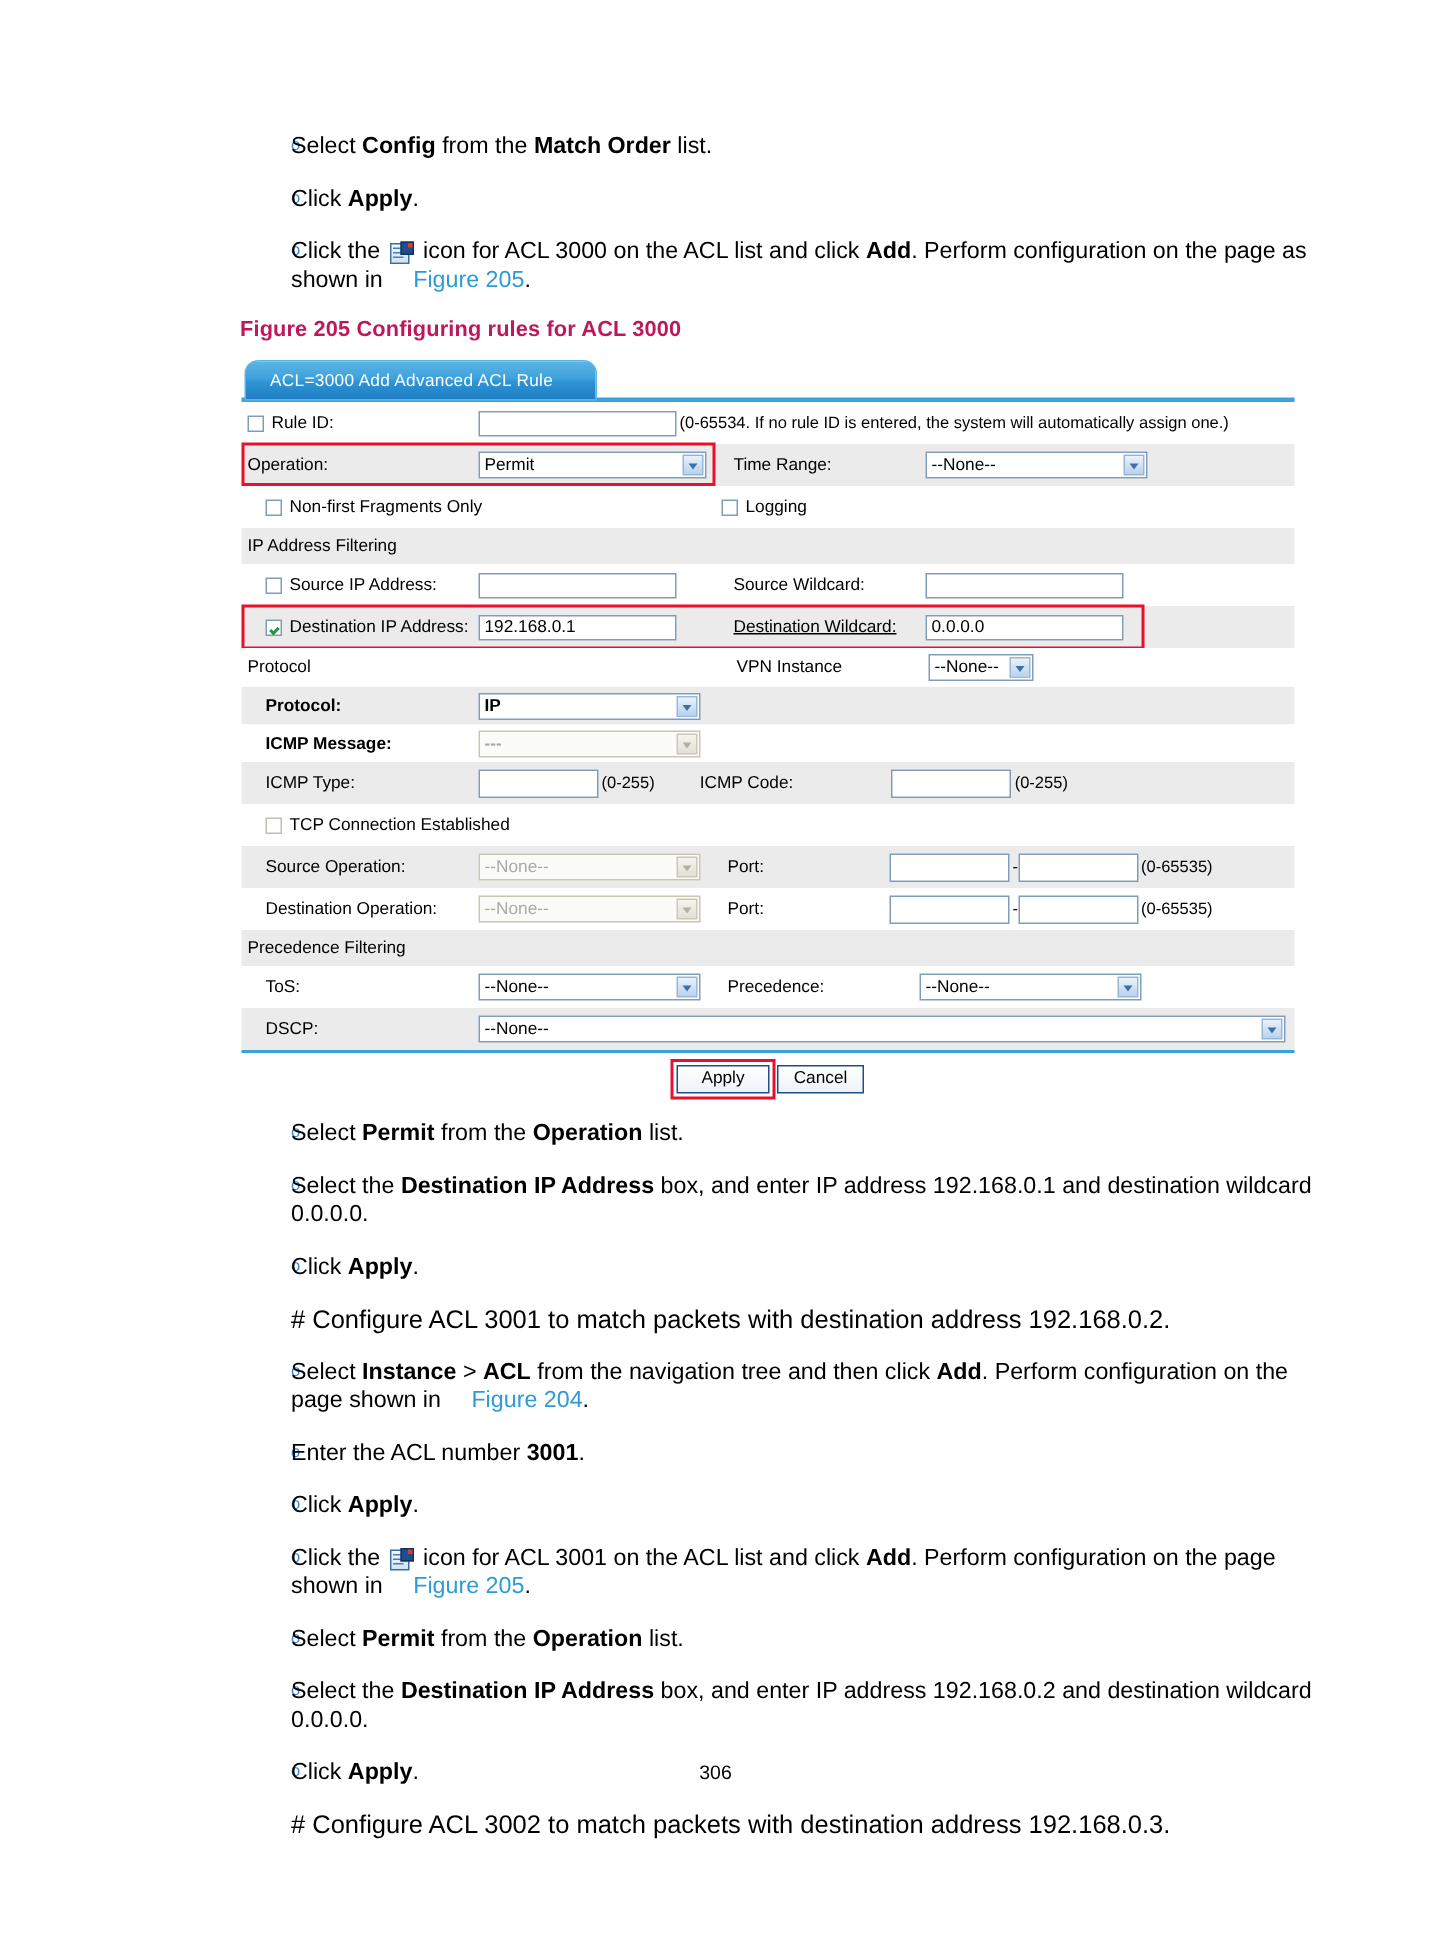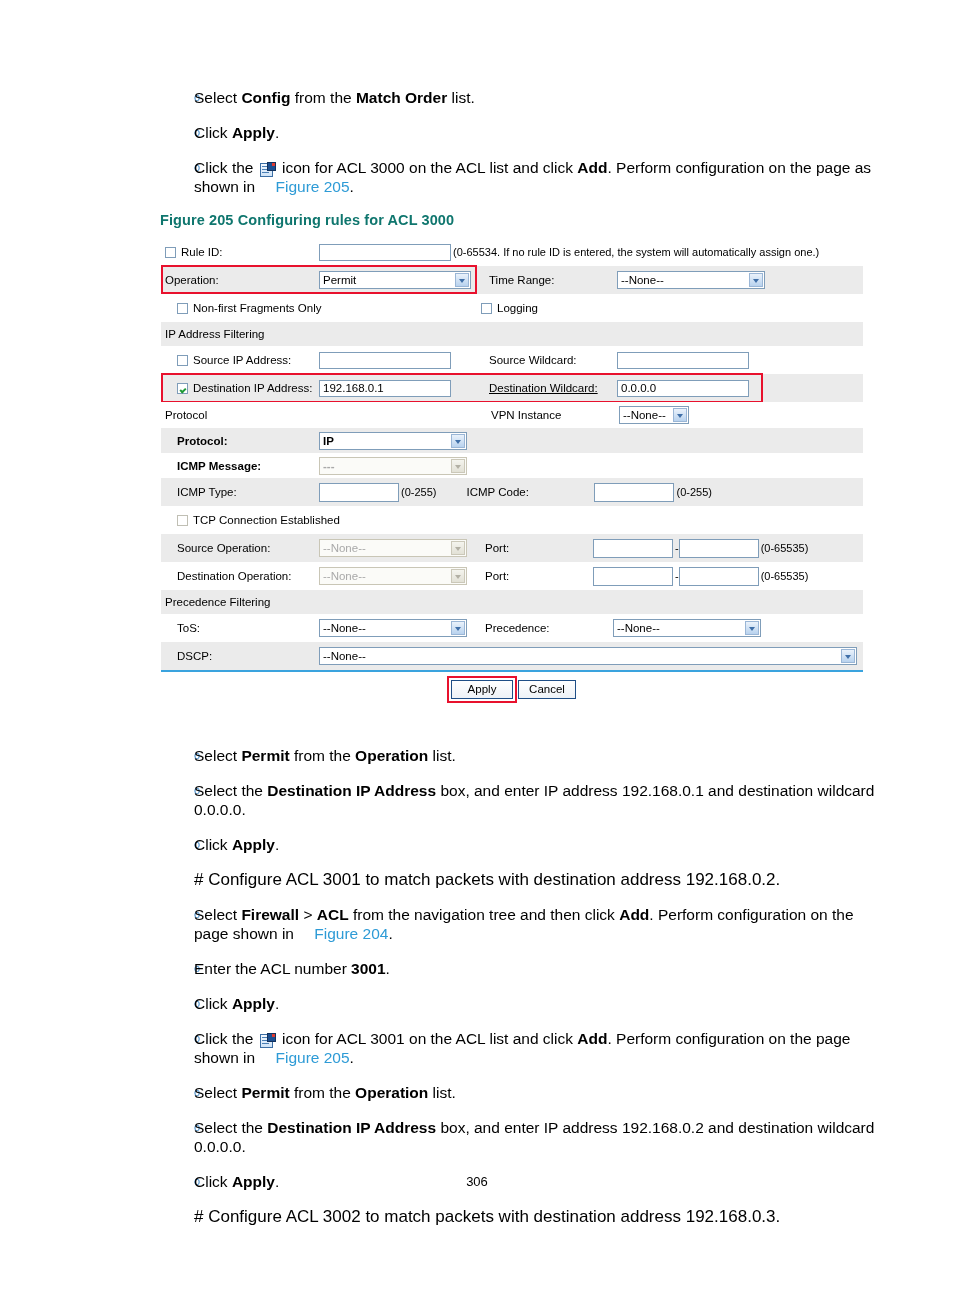--- a/index.html
+++ b/index.html
@@ -25,21 +25,21 @@
     text-align:left;padding-left:34px;box-sizing:border-box;
   }
   .bullet .btext{flex:1;padding-left:0;}
   .para{
     font-size:17px;line-height:19px;margin:0 0 16px 0;
     padding-left:34px;
   }
   b{font-weight:bold;}
   .lnk{color:#2e9bd6;padding-left:16px;}
   .figcap{
-    font-size:14.5px;font-weight:bold;color:#0f766e;
+    font-size:14.5px;font-weight:bold;color:#be185d;
     margin:2px 0 10px 0;letter-spacing:.1px;
   }
   .acl-icon{
     display:inline-block;width:16px;height:14px;vertical-align:-3px;
     position:relative;margin:0 2px;
   }
   .acl-icon .sheet{
     position:absolute;left:0;top:1px;width:11px;height:12px;
     background:linear-gradient(#f4f9ff,#cfe3f7);
     border:1px solid #3b6ea5;
@@ -188,20 +188,24 @@
     <div class="bullet">
       <span class="marker">o</span>
       <span class="btext">Click the <span class="acl-icon"><span class="sheet"></span><span class="ln l1"></span><span class="ln l2"></span><span class="ln l3"></span><span class="badge"></span><span class="dot"></span></span> icon for ACL 3000 on the ACL list and click <b>Add</b>. Perform configuration on the page as shown in <span class="lnk">Figure 205</span>.</span>
     </div>
 
     <div class="figcap">Figure 205 Configuring rules for ACL 3000</div>
   </div>
 
   <div class="figure">
 
+    <div class="tabbar">
+      <div class="tabline"></div>
+      <div class="tab">ACL=3000 Add Advanced ACL Rule</div>
+    </div>
 
     <div class="formwrap">
 
       <div class="row white">
         <div class="lblcell" style="display:flex;align-items:center;">
           <span class="cb"></span>
           <span>Rule ID:</span>
         </div>
         <div class="ctlcell">
           <div class="txt" style="width:132px;"></div>
@@ -405,21 +409,21 @@
 
     <div class="bullet">
       <span class="marker">o</span>
       <span class="btext">Click <b>Apply</b>.</span>
     </div>
 
     <div class="para"># Configure ACL 3001 to match packets with destination address 192.168.0.2.</div>
 
     <div class="bullet">
       <span class="marker">o</span>
-      <span class="btext">Select <b>Firewall</b> &gt; <b>ACL</b> from the navigation tree and then click <b>Add</b>. Perform configuration on the page shown in <span class="lnk">Figure 204</span>.</span>
+      <span class="btext">Select <b>Instance</b> &gt; <b>ACL</b> from the navigation tree and then click <b>Add</b>. Perform configuration on the page shown in <span class="lnk">Figure 204</span>.</span>
     </div>
 
     <div class="bullet">
       <span class="marker">o</span>
       <span class="btext">Enter the ACL number <b>3001</b>.</span>
     </div>
 
     <div class="bullet">
       <span class="marker">o</span>
       <span class="btext">Click <b>Apply</b>.</span>

